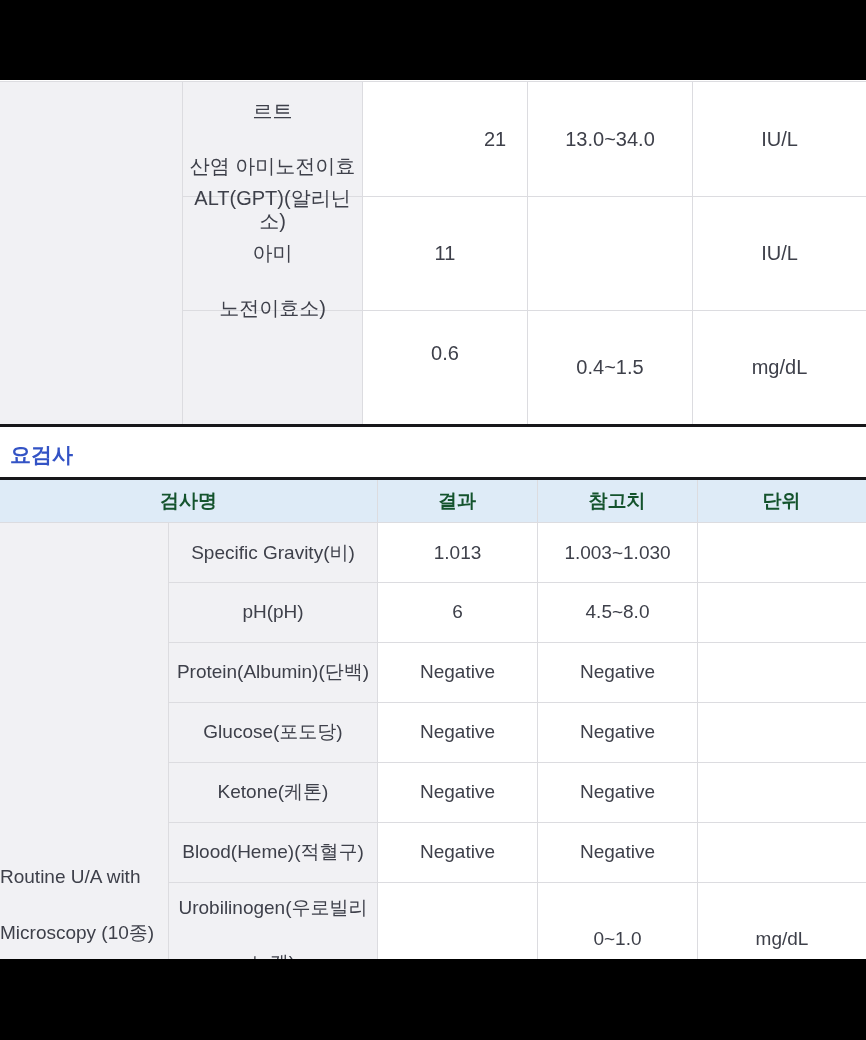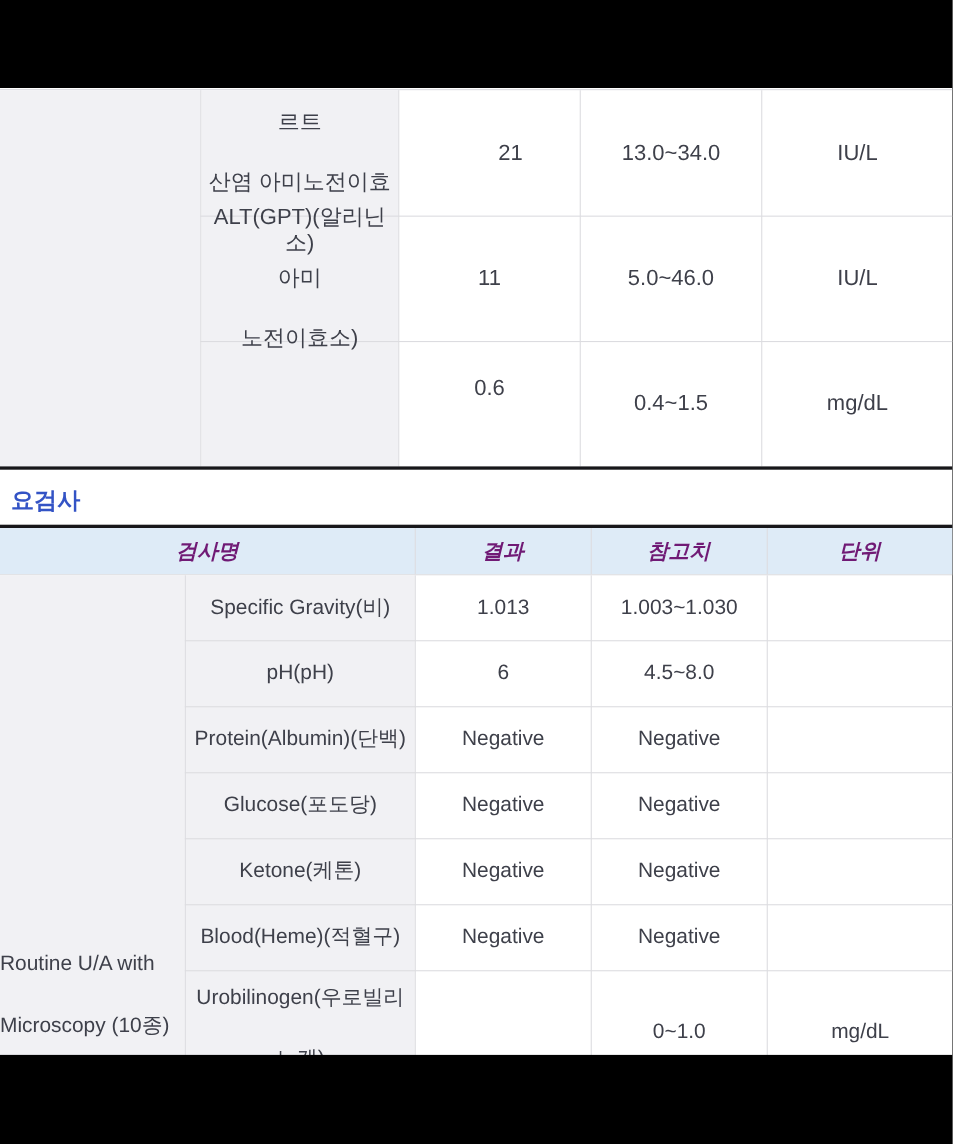--- a/index.html
+++ b/index.html
@@ -21,21 +21,21 @@
   }
   .t1 .cell{font-size:20px;}
   .pre{white-space:pre-line;}
   .namecell{line-height:55px;}
   .title{
     position:absolute;left:10px;top:441px;
     font-size:21px;font-weight:700;color:#3353c5;
   }
   .hdr{
     position:absolute;display:flex;align-items:center;justify-content:center;
-    height:42px;font-size:19px;font-weight:700;color:#701a75;font-style:italic;
+    height:42px;font-size:19px;font-weight:700;color:#14532d;
   }
   .headerbg{position:absolute;left:0;top:0;width:866px;height:42px;background:#deebf7;}
   .groupcell{
     position:absolute;left:0;top:369px;width:168px;
     text-align:left;font-size:19px;line-height:56px;white-space:pre-line;
   }
 </style>
 </head>
 <body>
 
@@ -53,28 +53,27 @@
     <div class="vline" style="left:182px;top:0;height:342px;"></div>
     <div class="vline" style="left:362px;top:0;height:342px;"></div>
     <div class="vline" style="left:527px;top:0;height:342px;"></div>
     <div class="vline" style="left:692px;top:0;height:342px;"></div>
 
     <div class="hline" style="left:182px;top:114px;width:684px;"></div>
     <div class="hline" style="left:182px;top:228px;width:684px;"></div>
 
     <div class="cell pre namecell" style="left:183px;top:0;width:179px;height:114px;">AST(GOT)(아스파르트
 산염 아미노전이효소)</div>
-    <div class="cell" style="left:352px;top:0;width:164px;height:114px;padding-left:30px;">21</div>
+    <div class="cell" style="left:383px;top:0;width:164px;height:114px;padding-left:30px;">21</div>
     <div class="cell" style="left:528px;top:0;width:164px;height:114px;">13.0~34.0</div>
     <div class="cell" style="left:693px;top:0;width:173px;height:114px;">IU/L</div>
 
     <div class="cell pre namecell" style="left:183px;top:114px;width:179px;height:114px;">ALT(GPT)(알리닌 아미
 노전이효소)</div>
     <div class="cell" style="left:363px;top:114px;width:164px;height:114px;">11</div>
-    <div class="cell" style="left:528px;top:114px;width:164px;height:114px;">5.0~46.0</div>
     <div class="cell" style="left:693px;top:114px;width:173px;height:114px;">IU/L</div>
 
     <div class="cell" style="left:363px;top:228px;width:164px;height:86px;">0.6</div>
     <div class="cell" style="left:528px;top:228px;width:164px;height:114px;">0.4~1.5</div>
     <div class="cell" style="left:693px;top:228px;width:173px;height:114px;">mg/dL</div>
   </div>
 
   <div class="thick" style="top:424px;"></div>
 
   <div class="title">요검사</div>

